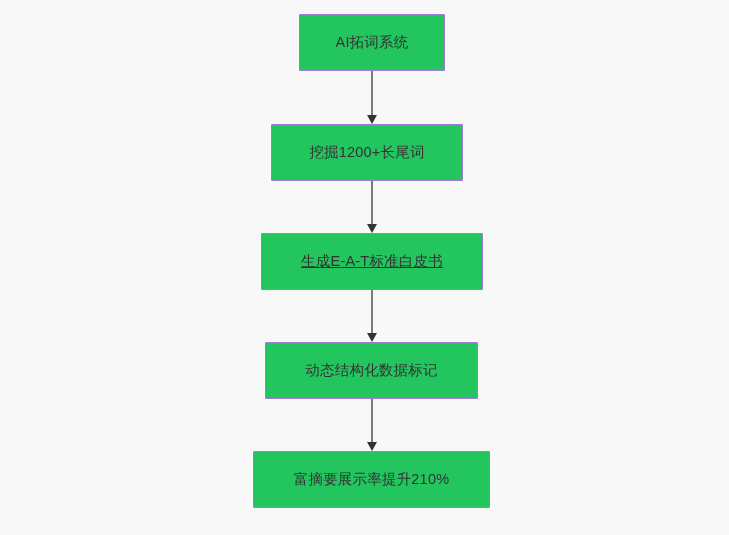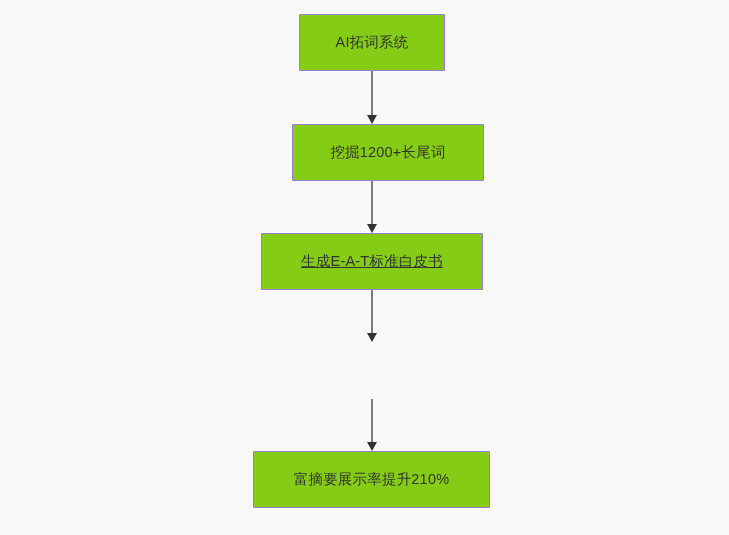--- a/index.html
+++ b/index.html
@@ -16,21 +16,21 @@
 
   #flowchart {
     position: relative;
     width: 729px;
     height: 535px;
   }
 
   .node {
     position: absolute;
     box-sizing: border-box;
-    background: #84cc16;
+    background: #22c55e;
     border: 1.4px solid #9d7cd8;
     border-radius: 1px;
     display: flex;
     align-items: center;
     justify-content: center;
     color: #333333;
     font-size: 14.5px;
     line-height: 1.2;
     letter-spacing: 0.2px;
     white-space: nowrap;
@@ -89,26 +89,29 @@
 
   <div class="edge" style="left:372px; top:399px; height:52px;">
     <div class="edge-line" style="height:43px;"></div>
     <div class="edge-head" style="top:43px;"></div>
   </div>
 
   <div class="node" style="left:299px; top:14px; width:146px; height:57px;">
     <span class="node-label">AI拓词系统</span>
   </div>
 
-  <div class="node" style="left:292px; top:124px; width:192px; height:57px;">
+  <div class="node" style="left:271px; top:124px; width:192px; height:57px;">
     <span class="node-label">挖掘1200+长尾词</span>
   </div>
 
   <div class="node" style="left:261px; top:233px; width:222px; height:57px;text-decoration:underline;">
     <span class="node-label">生成E-A-T标准白皮书</span>
   </div>
 
+  <div class="node" style="left:265px; top:342px; width:213px; height:57px;">
+    <span class="node-label">动态结构化数据标记</span>
+  </div>
 
   <div class="node" style="left:253px; top:451px; width:237px; height:57px;">
     <span class="node-label">富摘要展示率提升210%</span>
   </div>
 
 </div>
 
 </body></html>

